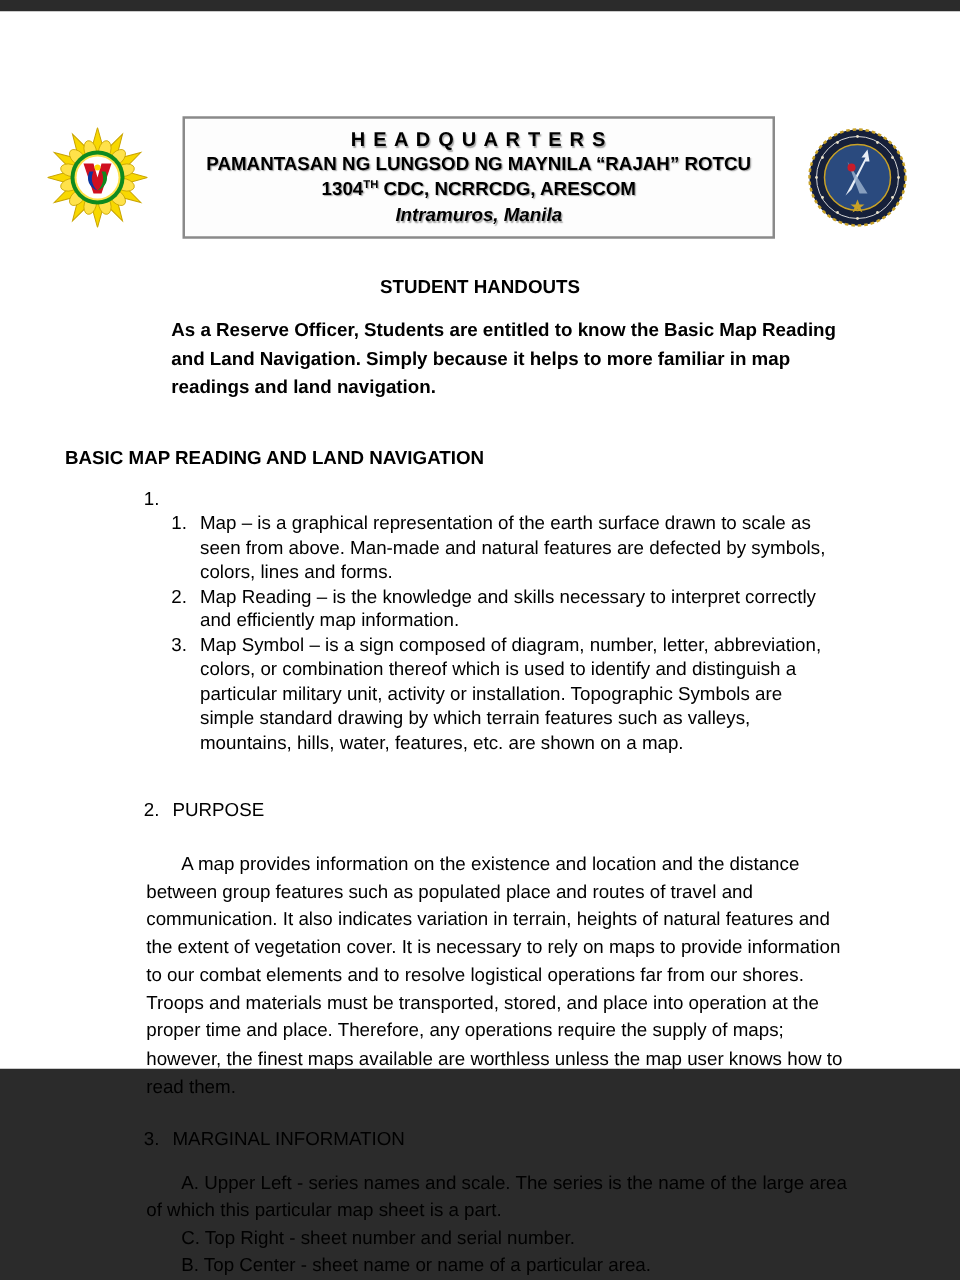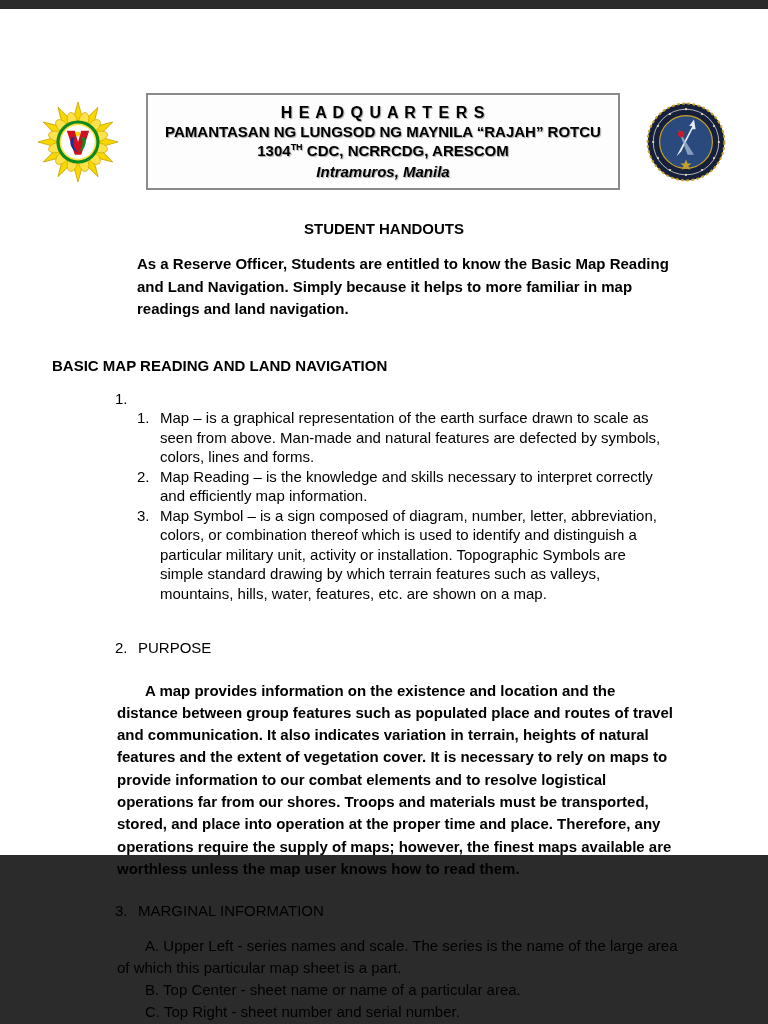--- a/index.html
+++ b/index.html
@@ -66,21 +66,20 @@
   .sub-list { margin: 0 95px 0 137px; }
   .sub-item { display: flex; line-height: 19.5px; }
   .sub-item .num { flex: 0 0 23px; }
   .sub-item .txt { flex: 1 1 auto; }
 
   .sec2-row { margin-top: 35px; }
   .purpose-para {
     margin: 22px 88px 0 117px;
     line-height: 22.3px;
     text-indent: 28px;
-    font-weight: bold;
   }
 
   .sec3-row { margin-top: 21px; }
   .marginal { margin: 14px 88px 0 117px; line-height: 22px; }
   .marginal p { text-indent: 28px; }
 </style>
 </head>
 <body>
 
 <div class="viewer">
@@ -195,18 +194,18 @@
 
     <p class="purpose-para">A map provides information on the existence and location and the distance between group features such as populated place and routes of travel and communication. It also indicates variation in terrain, heights of natural features and the extent of vegetation cover. It is necessary to rely on maps to provide information to our combat elements and to resolve logistical operations far from our shores. Troops and materials must be transported, stored, and place into operation at the proper time and place. Therefore, any operations require the supply of maps; however, the finest maps available are worthless unless the map user knows how to read them.</p>
 
     <div class="num-row sec3-row">
       <span class="num">3.</span>
       <span class="txt">MARGINAL INFORMATION</span>
     </div>
 
     <div class="marginal">
       <p>A. Upper Left - series names and scale. The series is the name of the large area of which this particular map sheet is a part.</p>
+      <p>C. Top Right - sheet number and serial number.</p>
       <p>B. Top Center - sheet name or name of a particular area.</p>
-      <p>C. Top Right - sheet number and serial number.</p>
     </div>
 
   </div>
 </div>
 
 </body></html>

